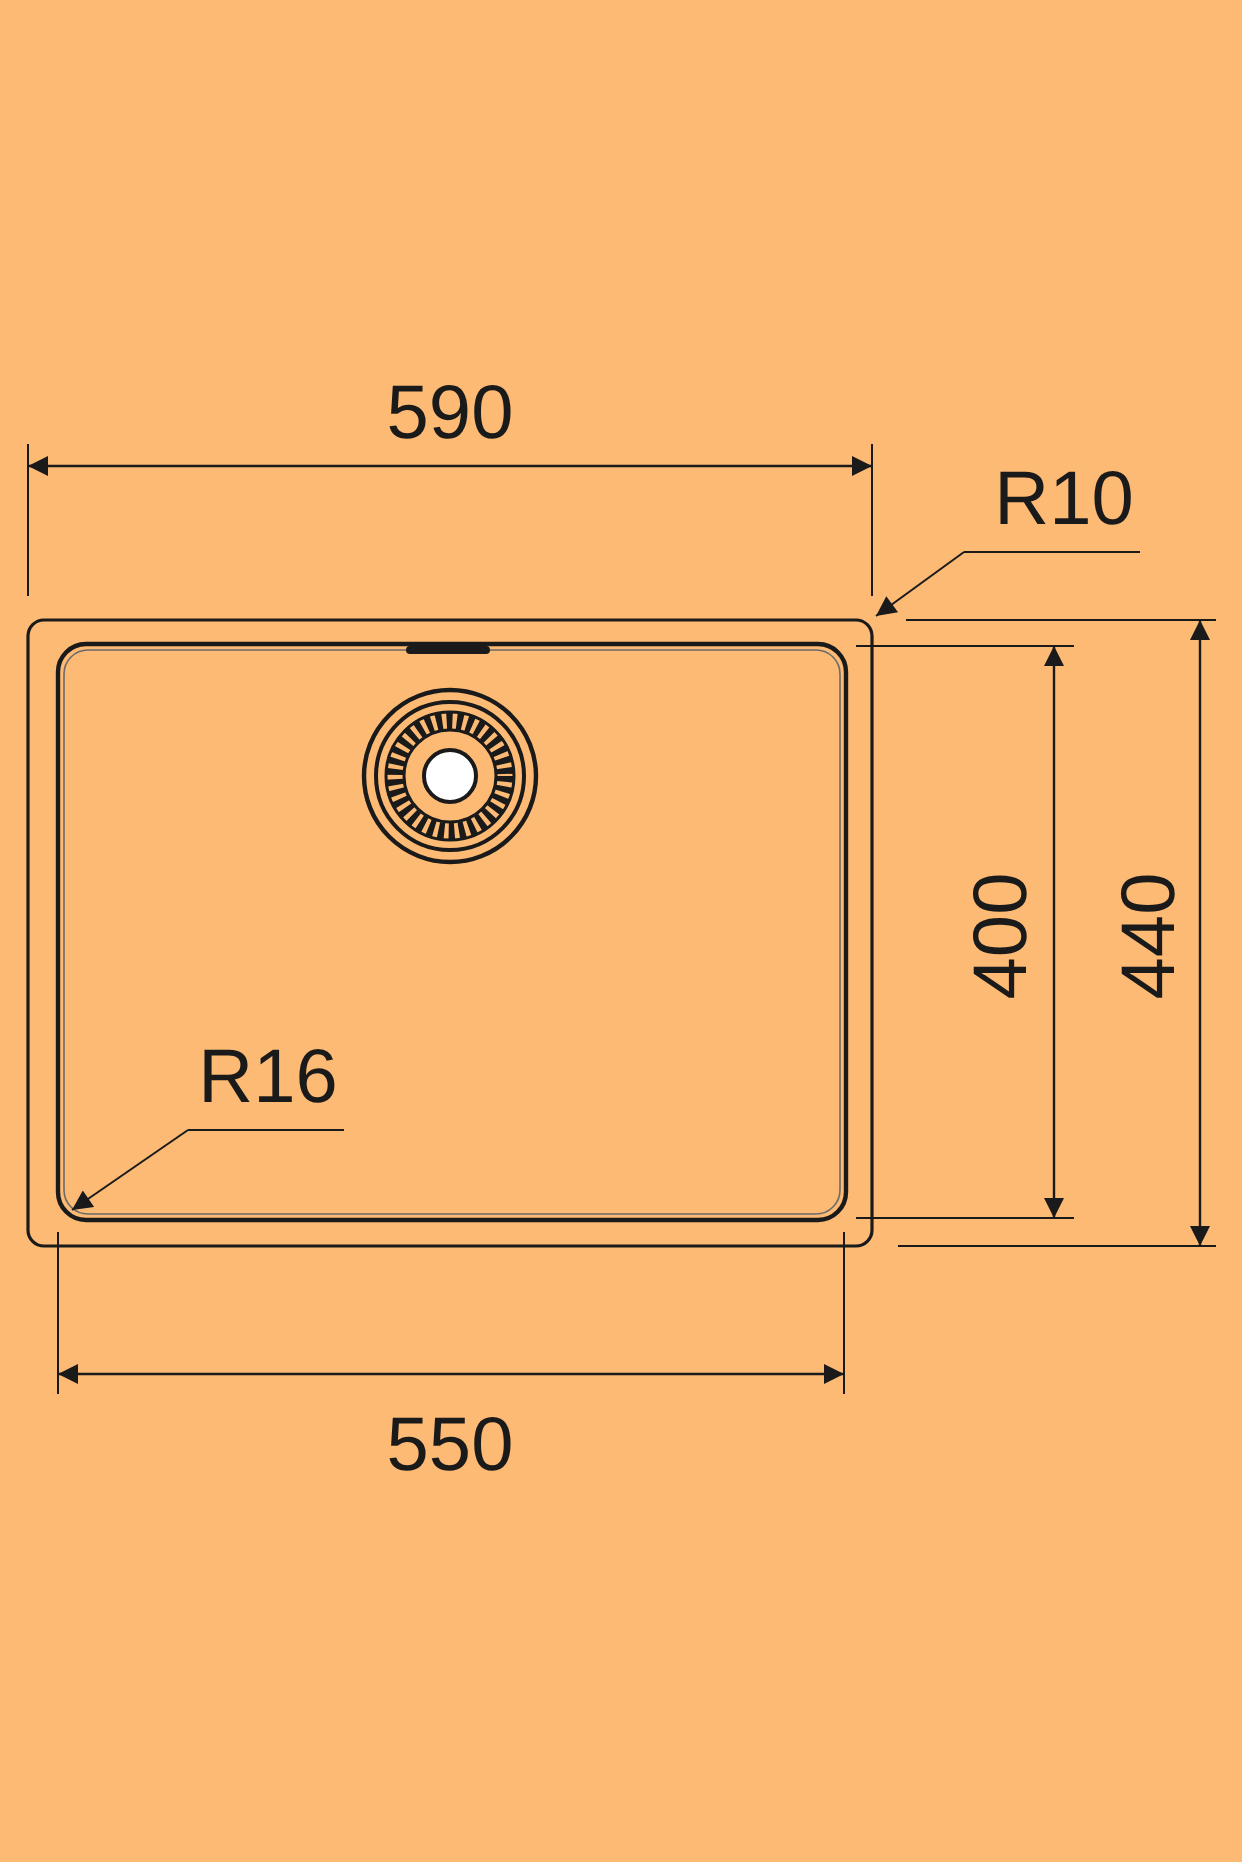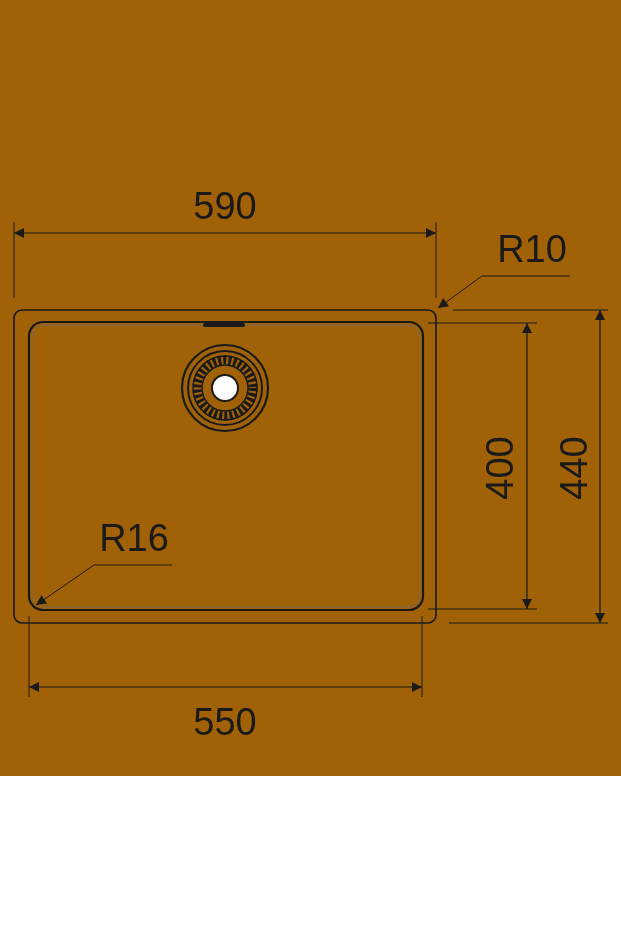--- a/index.html
+++ b/index.html
@@ -1,17 +1,17 @@
 <!DOCTYPE html>
 <html><head>
   <meta charset="utf-8">
   <style>
     html, body { margin: 0; padding: 0; background: #ffffff; }
     body { width: 621px; height: 931px; overflow: hidden; }
-    .canvas { position: relative; width: 621px; height: 776px; background: #a16207; }
+    .canvas { position: relative; width: 621px; height: 931px; background: #fdba74; }
     svg { position: absolute; left: 0; top: 0; }
     .dimtext { font-family: "Liberation Sans", sans-serif; font-size: 38px; fill: #1a1a1a; }
   </style>
 </head>
 <body>
 
 <div class="canvas">
   <svg width="621" height="931" viewBox="0 0 621 931" xmlns="http://www.w3.org/2000/svg">
     <defs>
       <marker id="arr" viewBox="0 0 10 10" refX="10" refY="5" markerWidth="12" markerHeight="8" orient="auto-start-reverse" markerUnits="userSpaceOnUse">

